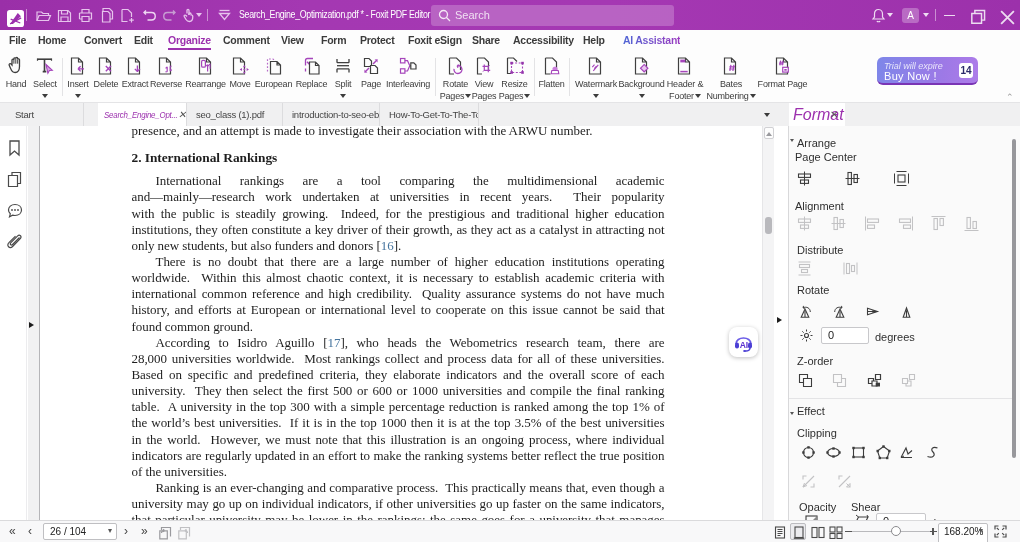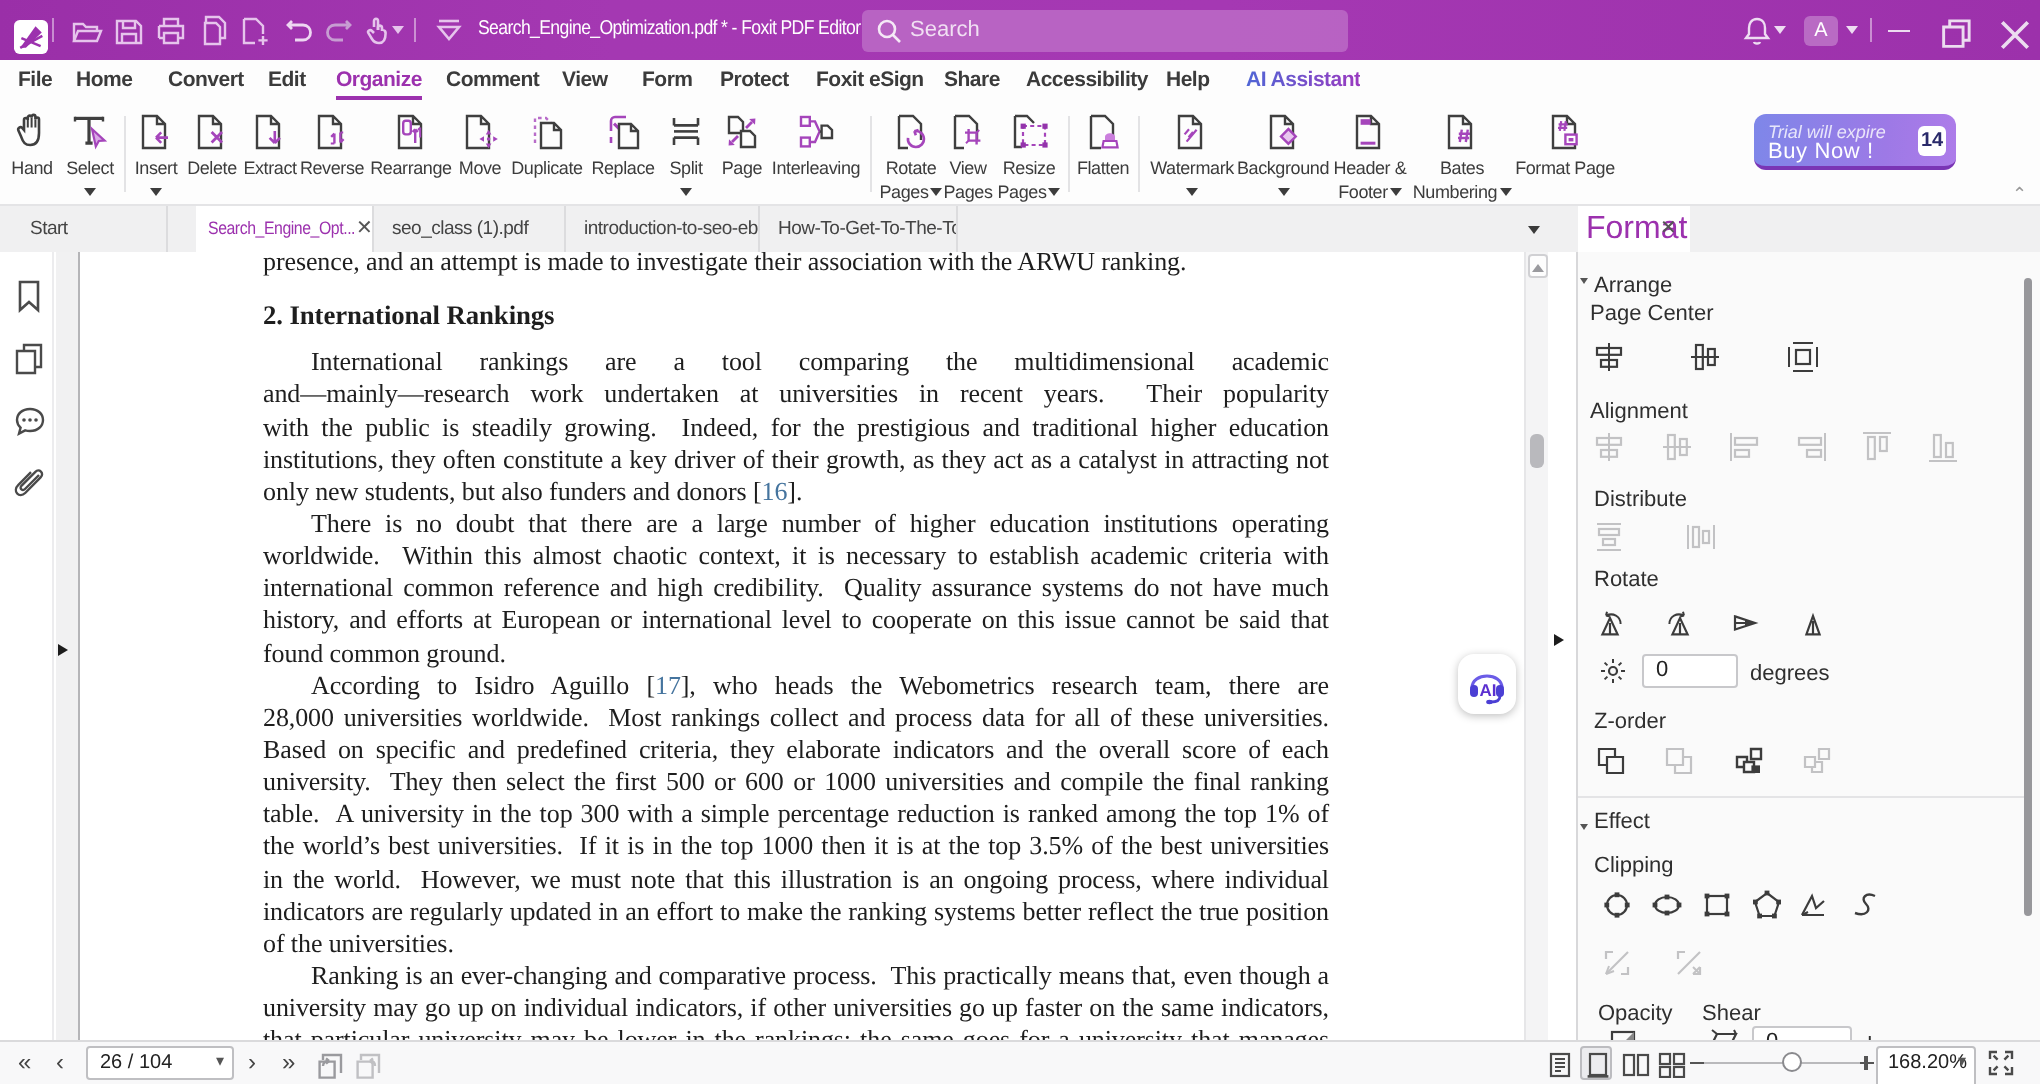--- a/index.html
+++ b/index.html
@@ -38,21 +38,21 @@
   #buynow .l1 { position:absolute; left:7px; top:4px; font-size:9px; font-style:italic; color:rgba(255,255,255,.8); }
   #buynow .l2 { position:absolute; left:7px; top:13px; font-size:11px; font-weight:400; color:#fff; letter-spacing:0.3px; }
   #buynow .badge { position:absolute; left:82px; top:6px; width:14px; height:15px; background:#fff;
     border-radius:3px; font-size:10px; font-weight:700; color:#2a2a6a; text-align:center; line-height:15px; }
   #tbchev { position:absolute; left:1003px; top:38px; font-size:9px; color:#999; }
 
   
   #tabbar { position:absolute; left:0; top:103px; width:1020px; height:23px; background:#f0f0f1; }
   .tab { position:absolute; top:0; height:23px; background:#f0f0f1; border-right:1px solid #dcdcde;
     font-size:9.5px; letter-spacing:-0.25px; color:#444; line-height:23px; padding-left:9px; white-space:nowrap; overflow:hidden; }
-  .tab.active { background:#fff; color:#9c31ae; border-right:1px solid #dcdcde; }
+  .tab.active { background:#fff; color:#9c31ae; border-right:1px solid #dcdcde;font-style:italic; }
   .tabx { position:absolute; font-size:10px; color:#555; top:0px; }
 
   
   #main { position:absolute; left:0; top:126px; width:1020px; height:394px; background:#fff; }
   #leftrail { position:absolute; left:0; top:0; width:27px; height:394px; background:#fff; border-right:1px solid #ececee; }
   #pagebg { position:absolute; left:28px; top:0; width:12px; height:394px; background:#f1f1f2; border-right:1px solid #b5b5b8; }
   #page { position:absolute; left:41px; top:0; width:721px; height:394px; background:#fff; }
   #docscroll { position:absolute; left:762px; top:0; width:12px; height:394px; background:#f4f4f5; border-left:1px solid #e6e6e8; }
   #docscroll .thumb { position:absolute; left:2px; top:91px; width:7px; height:17px; background:#b9b9bd; border-radius:3px; }
   #docscroll .up { position:absolute; left:1px; top:1px; width:10px; height:12px; background:#fdfdfd; border:1px solid #d0d0d3; border-radius:2px; }
@@ -251,21 +251,21 @@
               <circle cx="15.3" cy="14.5" r="0.9"></circle>
             </g>
           </svg></div>
       <div class="til">Move</div>
     </div>
     <div class="ti" style="left:246.5px;width:54px">
       <div class="tic"><svg width="22" height="22" viewBox="0 0 22 22" fill="none">
             <path d="M4.5 16.5 V4 H10 L12.5 6.5" stroke="#b86cc9" stroke-width="1.2" stroke-dasharray="1.8 1.7"></path>
             <path d="M7.5 6.5 H14 L17.5 10 V19 H7.5 Z M14 6.5 V10 H17.5" stroke="#3f3f3f" stroke-width="1.2" fill="#fdfdfd"></path>
           </svg></div>
-      <div class="til">Duplicate</div>
+      <div class="til">European</div>
     </div>
     <div class="ti" style="left:284.5px;width:54px">
       <div class="tic"><svg width="22" height="22" viewBox="0 0 22 22" fill="none">
             <path d="M4.5 10.5 V5.5 C4.5 4.4 5.4 3.5 6.5 3.5 H12 M4.5 13.5 V16.5" stroke="#a545bb" stroke-width="1.3"></path>
             <path d="M6 6.8 L10.4 11.2 M10.4 11.2 V8.8 M10.4 11.2 H8" stroke="#a545bb" stroke-width="1.5"></path>
             <path d="M8.5 7 H14.5 L18 10.5 V19 H8.5 Z M14.5 7 V10.5 H18" stroke="#3f3f3f" stroke-width="1.2" fill="#fdfdfd"></path>
           </svg></div>
       <div class="til">Replace</div>
     </div>
     <div class="ti" style="left:316px;width:54px">
@@ -613,21 +613,21 @@
         </svg>
       <div class="pinput" style="left:87px;top:387px;width:50px;height:17px;line-height:15px">0</div>
       <div class="plbl" style="left:141px;top:391px">degrees</div>
     </div>
     <div id="panelscroll"></div>
 
     <div class="ltri abs" style="left:29px;top:196px"></div>
     <div class="ltri abs" style="left:777px;top:191px"></div>
 
     <div id="doc">
-      <div class="dl end">presence, and an attempt is made to investigate their association with the ARWU ranking.</div>
+      <div class="dl end">presence, and an attempt is made to investigate their association with the ARWU number.</div>
       <div style="height:11px"></div>
       <div class="dl end" id="dochead">2. International Rankings</div>
       <div style="height:7px"></div>
       <div class="dl ind">International rankings are a tool comparing the multidimensional academic</div>
       <div class="dl">and—mainly—research work undertaken at universities in recent years. &nbsp;Their popularity</div>
       <div class="dl">with the public is steadily growing. &nbsp;Indeed, for the prestigious and traditional higher education</div>
       <div class="dl">institutions, they often constitute a key driver of their growth, as they act as a catalyst in attracting not</div>
       <div class="dl end">only new students, but also funders and donors [<a>16</a>].</div>
       <div class="dl ind">There is no doubt that there are a large number of higher education institutions operating</div>
       <div class="dl">worldwide. &nbsp;Within this almost chaotic context, it is necessary to establish academic criteria with</div>

